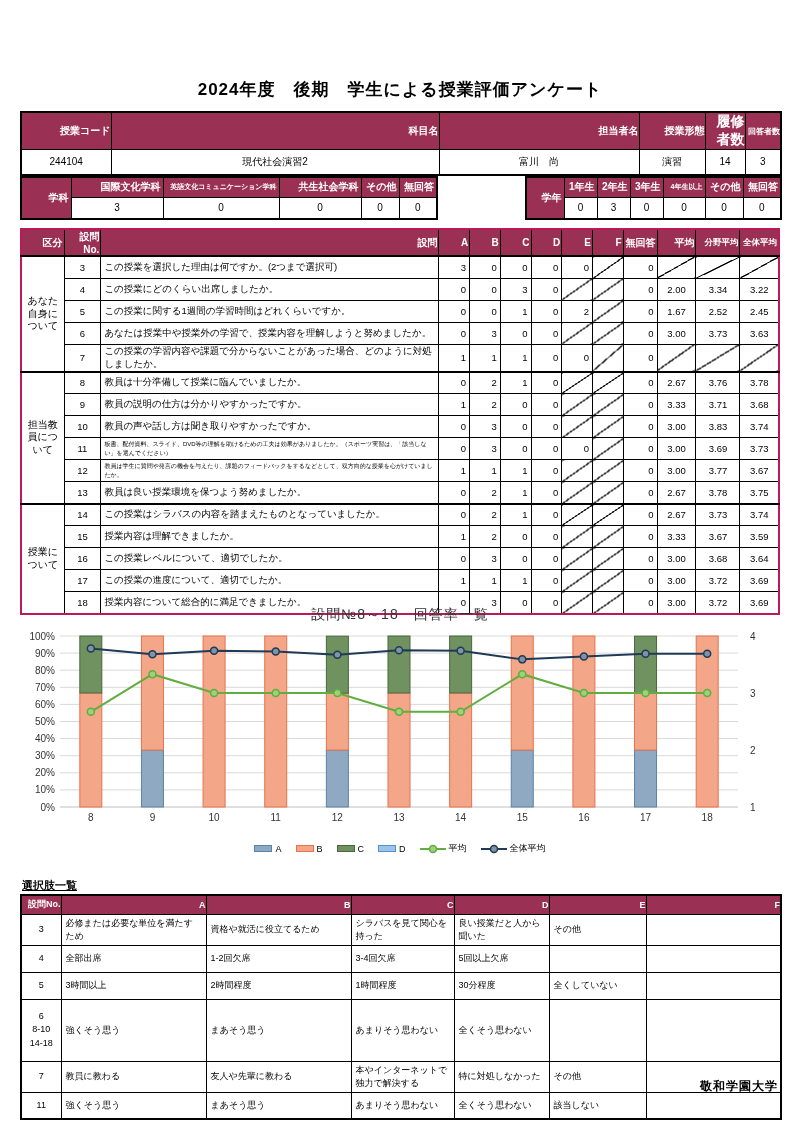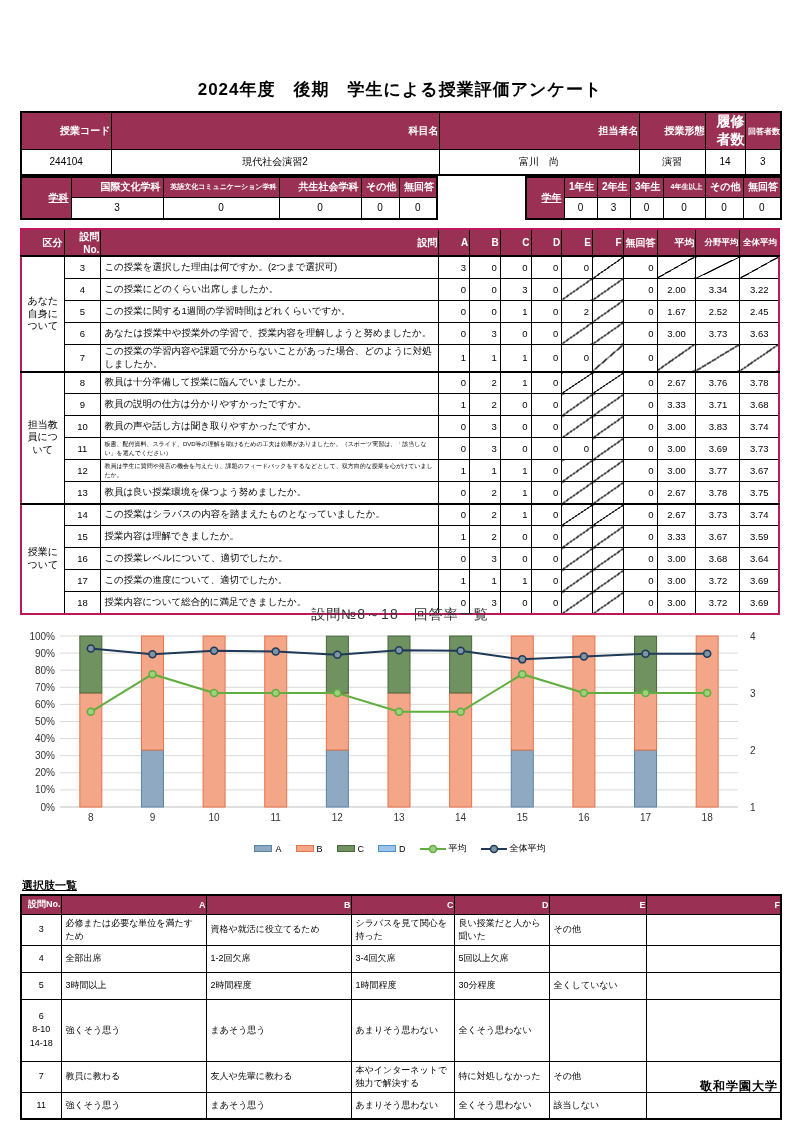--- a/index.html
+++ b/index.html
@@ -17,21 +17,21 @@
   .course-table { position:absolute; top:63px; left:20px; width:760px; border:2px solid #000; }
   .course-table th { height:23px; font-size:10px; }
   .course-table td { height:25px; font-size:10px; text-align:center; vertical-align:middle; background:#fff; }
 
   
   .dept-table { position:absolute; top:128px; left:20px; border:2px solid #000; }
   .year-table { position:absolute; top:128px; left:525px; border:2px solid #000; }
   .dept-table th, .year-table th { height:20px; font-size:10px; padding:0 2px; }
   .dept-table td, .year-table td { height:22px; font-size:10px; text-align:center; vertical-align:middle; }
   .tiny-hd { font-size:7px !important; }
-  .side-label { width:50px; font-size:10px;text-decoration:underline; }
+  .side-label { width:50px; font-size:10px; }
 
   
   .q-table { position:absolute; top:180px; left:20px; width:760px; border:2px solid #be185d; }
   .q-table th { height:22px; font-size:10px; padding:0 1px; }
   .q-table th.sm { font-size:8.5px; }
   .q-table td { height:22px; font-size:9.5px; vertical-align:middle; background:#fff; }
   .q-table td.qtext { padding:0 3px; text-align:left; }
   .q-table td.qtext.small { font-size:6px; }
   .q-table td.num { text-align:right; padding-right:3px; }
   .q-table td.avg { text-align:center; }

